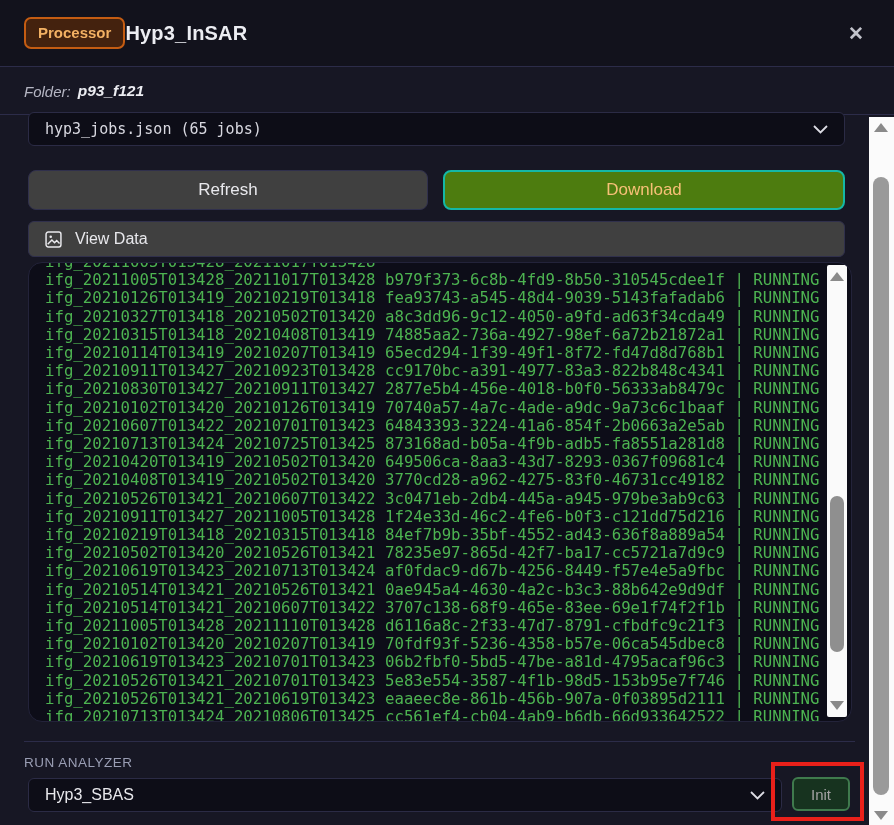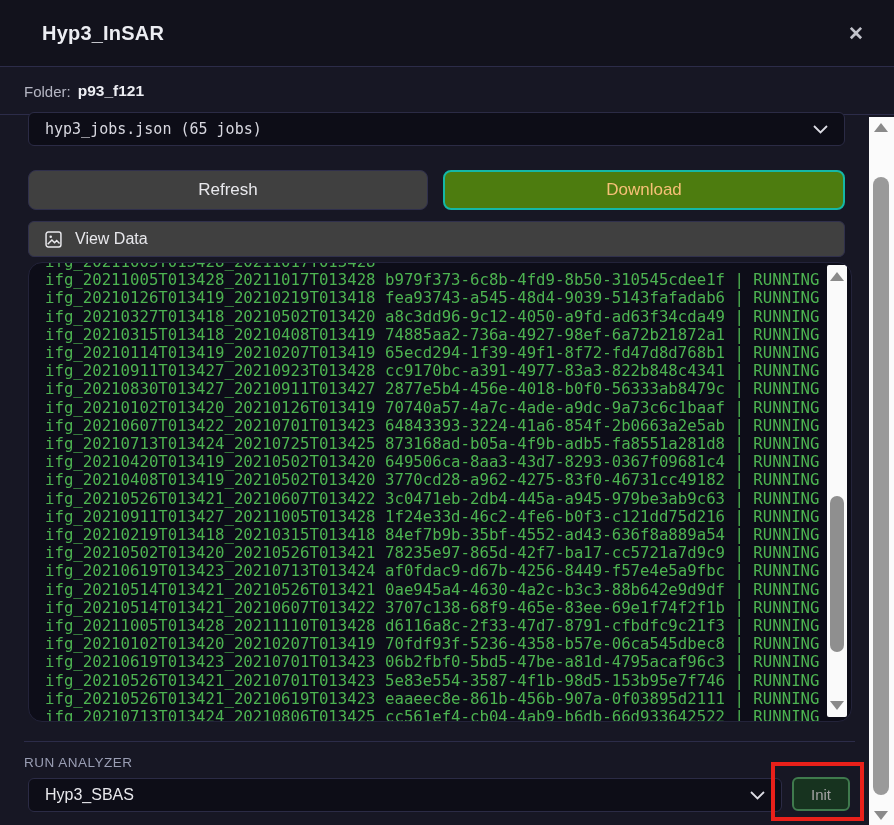--- a/index.html
+++ b/index.html
@@ -16,32 +16,32 @@
     position:absolute;left:0;top:0;width:894px;height:67px;
     background:#12121c;border-bottom:1px solid #2c2c49;
     display:flex;align-items:center;padding:0 24px;
   }
   .badge{
     background:#44220e;border:2px solid #c45c12;border-radius:7px;
     color:#f3b163;font-weight:bold;font-size:15px;
     padding:5px 12px;line-height:1.2;
   }
   .title{
-    margin-left:18px;color:#ecedf2;font-weight:bold;font-size:20px;letter-spacing:.2px;
+    color:#ecedf2;font-weight:bold;font-size:20px;letter-spacing:.2px;
   }
   .close-btn{
     margin-left:auto;background:none;border:none;cursor:pointer;
     color:#c2c3cb;font-size:19px;font-weight:bold;padding:2px 6px;
   }
 
   
   .folder-row{
     position:absolute;left:0;top:68px;width:894px;height:47px;
     border-bottom:1px solid #2c2c49;
-    display:flex;align-items:center;padding:0 24px;gap:7px;
+    display:flex;align-items:center;padding:0 24px;gap:7px;font-style:italic;
   }
   .folder-label{color:#b5b6c3;font-size:15px;}
   .folder-name{color:#ecedf2;font-size:15.5px;font-weight:bold;}
 
   
   .select{
     position:absolute;height:34px;
     background:#0d0d17;border:1px solid #2b2b45;border-radius:6px;
     display:flex;align-items:center;padding:0 16px;cursor:pointer;
   }
@@ -129,20 +129,21 @@
     position:absolute;top:60px;left:4px;width:16px;height:618px;
     background:#9a9a9a;border-radius:8px;cursor:pointer;
   }
 </style>
 </head>
 <body>
 
 <div class="modal">
 
   <div class="header">
+    <span class="badge">Processor</span>
     <span class="title">Hyp3_InSAR</span>
     <button class="close-btn">✕</button>
   </div>
 
   <div class="folder-row">
     <span class="folder-label">Folder:</span>
     <span class="folder-name">p93_f121</span>
   </div>
 
   <div class="select select-jobs">

